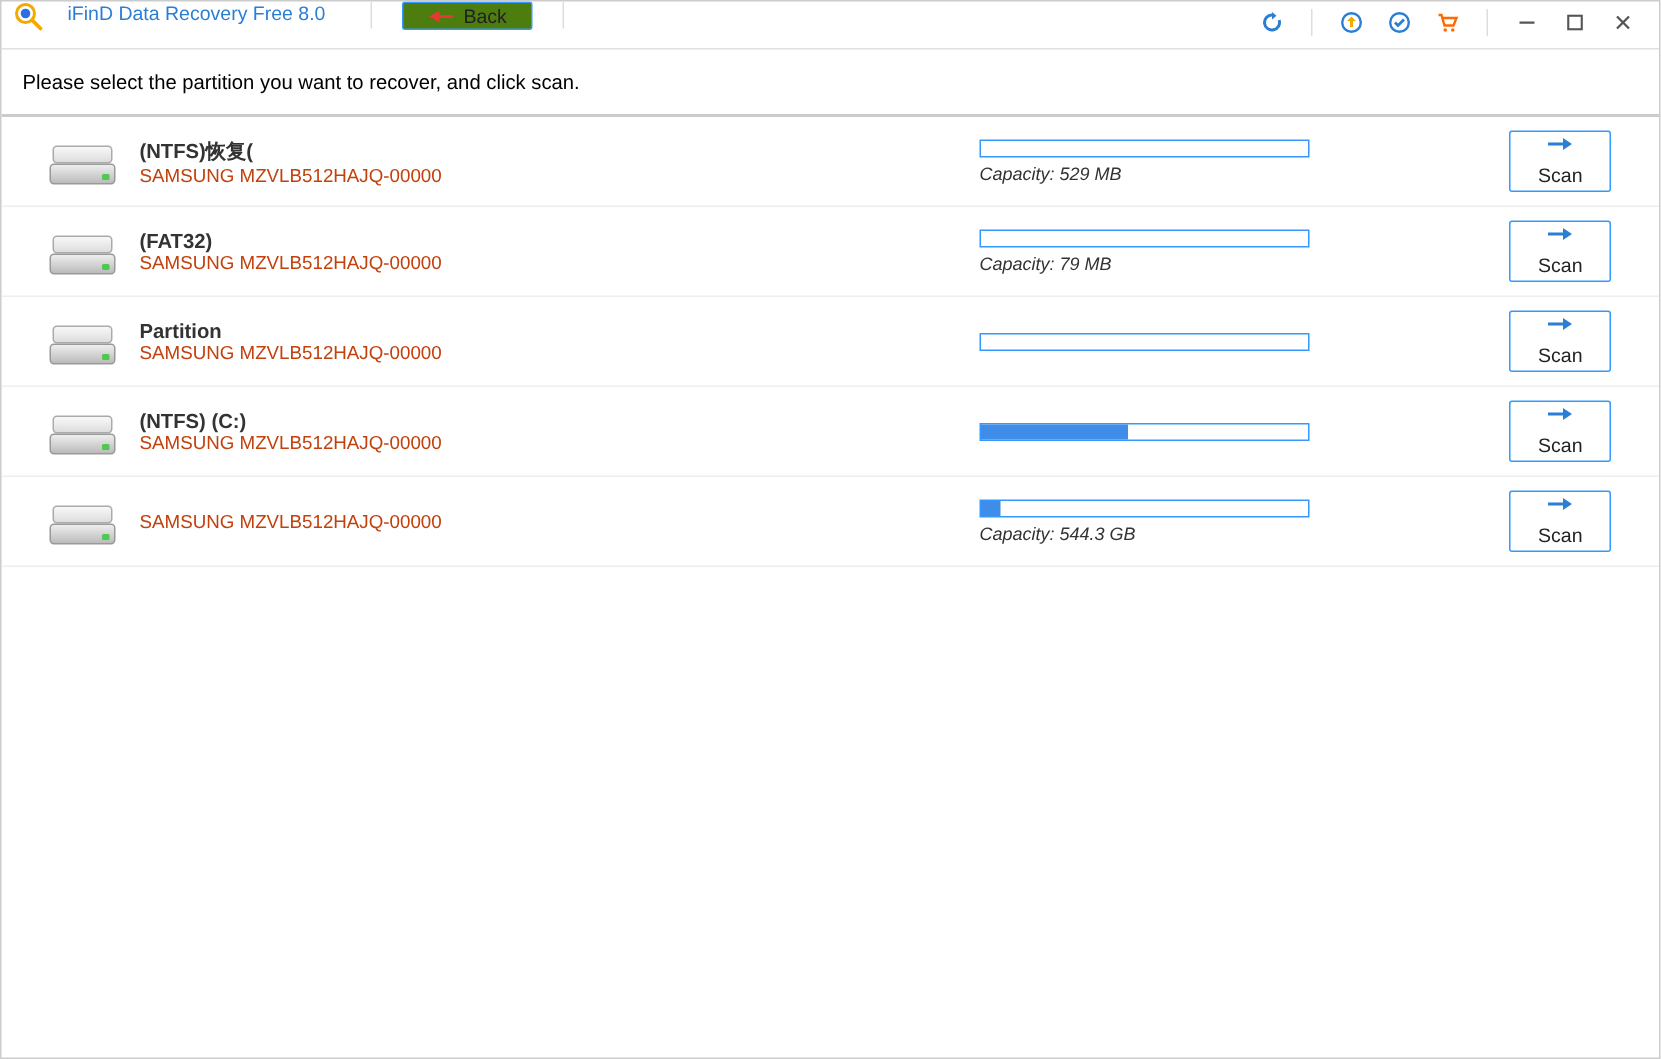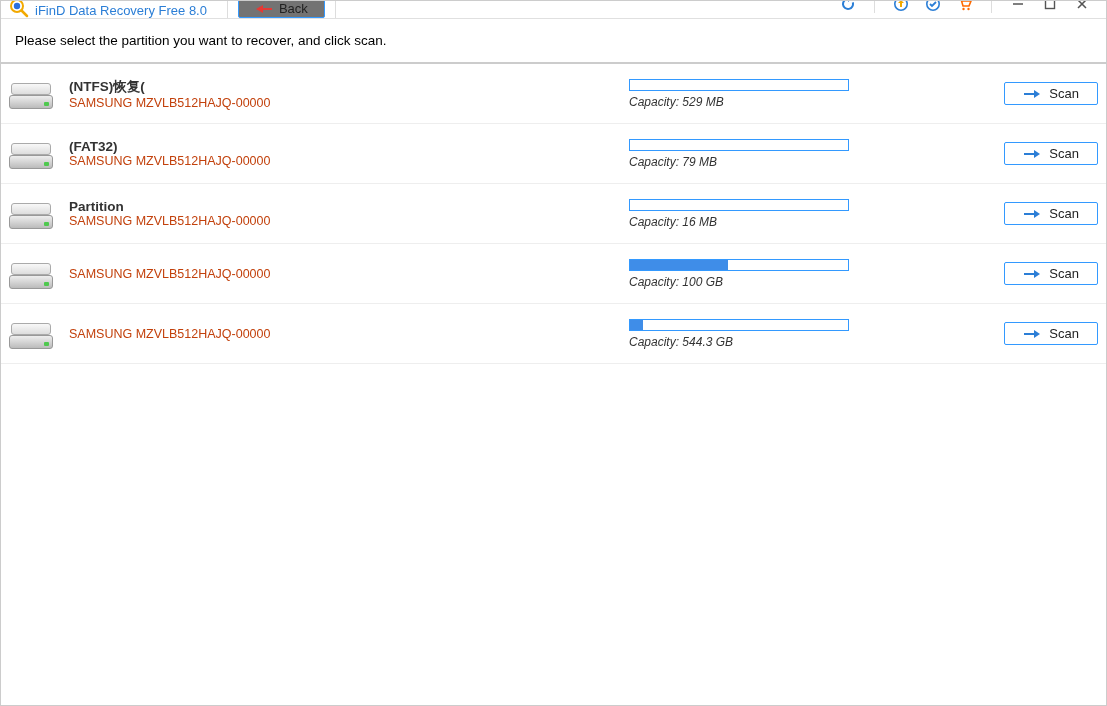--- a/index.html
+++ b/index.html
@@ -7,53 +7,54 @@
       font-family: "Segoe UI", Arial, sans-serif;
       font-size: 13px;
       color: #333;
       background: #fff;
       width: 1107px;
       height: 706px;
       border: 1px solid #ccc;
       overflow: hidden;
     }
     .titlebar {
-      height: 18px;
+      height: 32px;
       display: flex;
-      align-items: flex-end;
+      align-items: flex-start;
       border-bottom: 1px solid #e0e0e0;
       padding: 0 8px;
+      gap: 10px;
     }
     .app-icon {
       width: 20px; height: 20px;
       margin-right: 6px;
       display: flex; align-items: center; justify-content: center;
     }
     .app-title { color: #2b7ed6; font-size: 13px; margin-right: 10px; }
     .sep { width:1px; height:18px; background:#ddd; margin: 0 10px; }
     .back-btn {
       display:flex; align-items:center; gap:6px;
-      border:1px solid #3399ff; background:#737373;
+      border:1px solid #3399ff; background:#4d7c0f;
       padding: 1px 16px; border-radius:2px;
       color:#222; font-size:13px; cursor:pointer;
     }
     .titlebar-right { margin-left:auto; display:flex; align-items:center; }
     .tb-icon {
       width:32px; height:28px; display:flex;
       align-items:center; justify-content:center; cursor:pointer;
     }
     .instruction {
       padding: 14px 14px;
       border-bottom: 2px solid #ccc;
       font-size: 13.5px;
       color:#000000;
     }
     .row {
       display:flex; align-items:center;
-      padding: 10px 8px;
+      padding: 10px 32px;
       border-bottom:1px solid #eee;
       height:60px;
     }
     .drive-icon {
       width:44px; height:30px; margin-right:16px;
       position:relative; flex-shrink:0;
     }
     .drive-body {
       position:absolute; left:0; right:0; bottom:0; height:14px;
       background: linear-gradient(to bottom,#eee,#bbb);
@@ -80,20 +81,21 @@
       position:absolute; left:0; top:0; bottom:0;
       background:#3f8de8;
     }
     .cap-text { font-size:12px; color:#333; margin-top:4px;font-style:italic; }
     .scan-btn {
       display:flex; align-items:center; gap:8px;
       border:1px solid #3399ff; background:#fff;
       padding:3px 18px; border-radius:2px;
       color:#222; font-size:13px; cursor:pointer;
       margin-left:auto;
+      flex-direction:column;
     }
   </style>
 </head>
 <body>
 
 <div class="titlebar">
   <span class="app-icon">
     <svg width="20" height="20" viewBox="0 0 20 20">
       <circle cx="8" cy="8" r="6" fill="none" stroke="#f2a900" stroke-width="2"></circle>
       <circle cx="8" cy="8" r="3.2" fill="#2b6fe0"></circle>
@@ -212,43 +214,42 @@
         <div class="drive-led"></div>
     </div>
     <div class="info">
       <div class="part-name">Partition</div>
       <div class="device">SAMSUNG MZVLB512HAJQ-00000</div>
     </div>
     <div class="capcol">
       <div class="cap-bar">
         <div class="cap-fill" style="width:0%"></div>
       </div>
-      <div class="cap-text">Capacity: 16 MB</div>
-    </div>
-    <button class="scan-btn">
-      <svg width="18" height="10" viewBox="0 0 18 10">
-        <path d="M1 4 L11 4 L11 1 L17 5 L11 9 L11 6 L1 6 Z" fill="#2b7ed6"></path>
-      </svg>
-      <span>Scan</span>
-    </button>
-    </div>
-    <div class="row">
-    <div class="drive-icon">
-      <div class="drive-top"></div>
-        <div class="drive-body"></div>
-        <div class="drive-led"></div>
-    </div>
-    <div class="info">
+    </div>
+    <button class="scan-btn">
+      <svg width="18" height="10" viewBox="0 0 18 10">
+        <path d="M1 4 L11 4 L11 1 L17 5 L11 9 L11 6 L1 6 Z" fill="#2b7ed6"></path>
+      </svg>
+      <span>Scan</span>
+    </button>
+    </div>
+    <div class="row">
+    <div class="drive-icon">
+      <div class="drive-top"></div>
+        <div class="drive-body"></div>
+        <div class="drive-led"></div>
+    </div>
+    <div class="info">
+      <div class="part-name">(NTFS) (C:)</div>
       <div class="device">SAMSUNG MZVLB512HAJQ-00000</div>
     </div>
     <div class="capcol">
       <div class="cap-bar">
         <div class="cap-fill" style="width:45%"></div>
       </div>
-      <div class="cap-text">Capacity: 100 GB</div>
     </div>
     <button class="scan-btn">
       <svg width="18" height="10" viewBox="0 0 18 10">
         <path d="M1 4 L11 4 L11 1 L17 5 L11 9 L11 6 L1 6 Z" fill="#2b7ed6"></path>
       </svg>
       <span>Scan</span>
     </button>
     </div>
     <div class="row">
     <div class="drive-icon">

